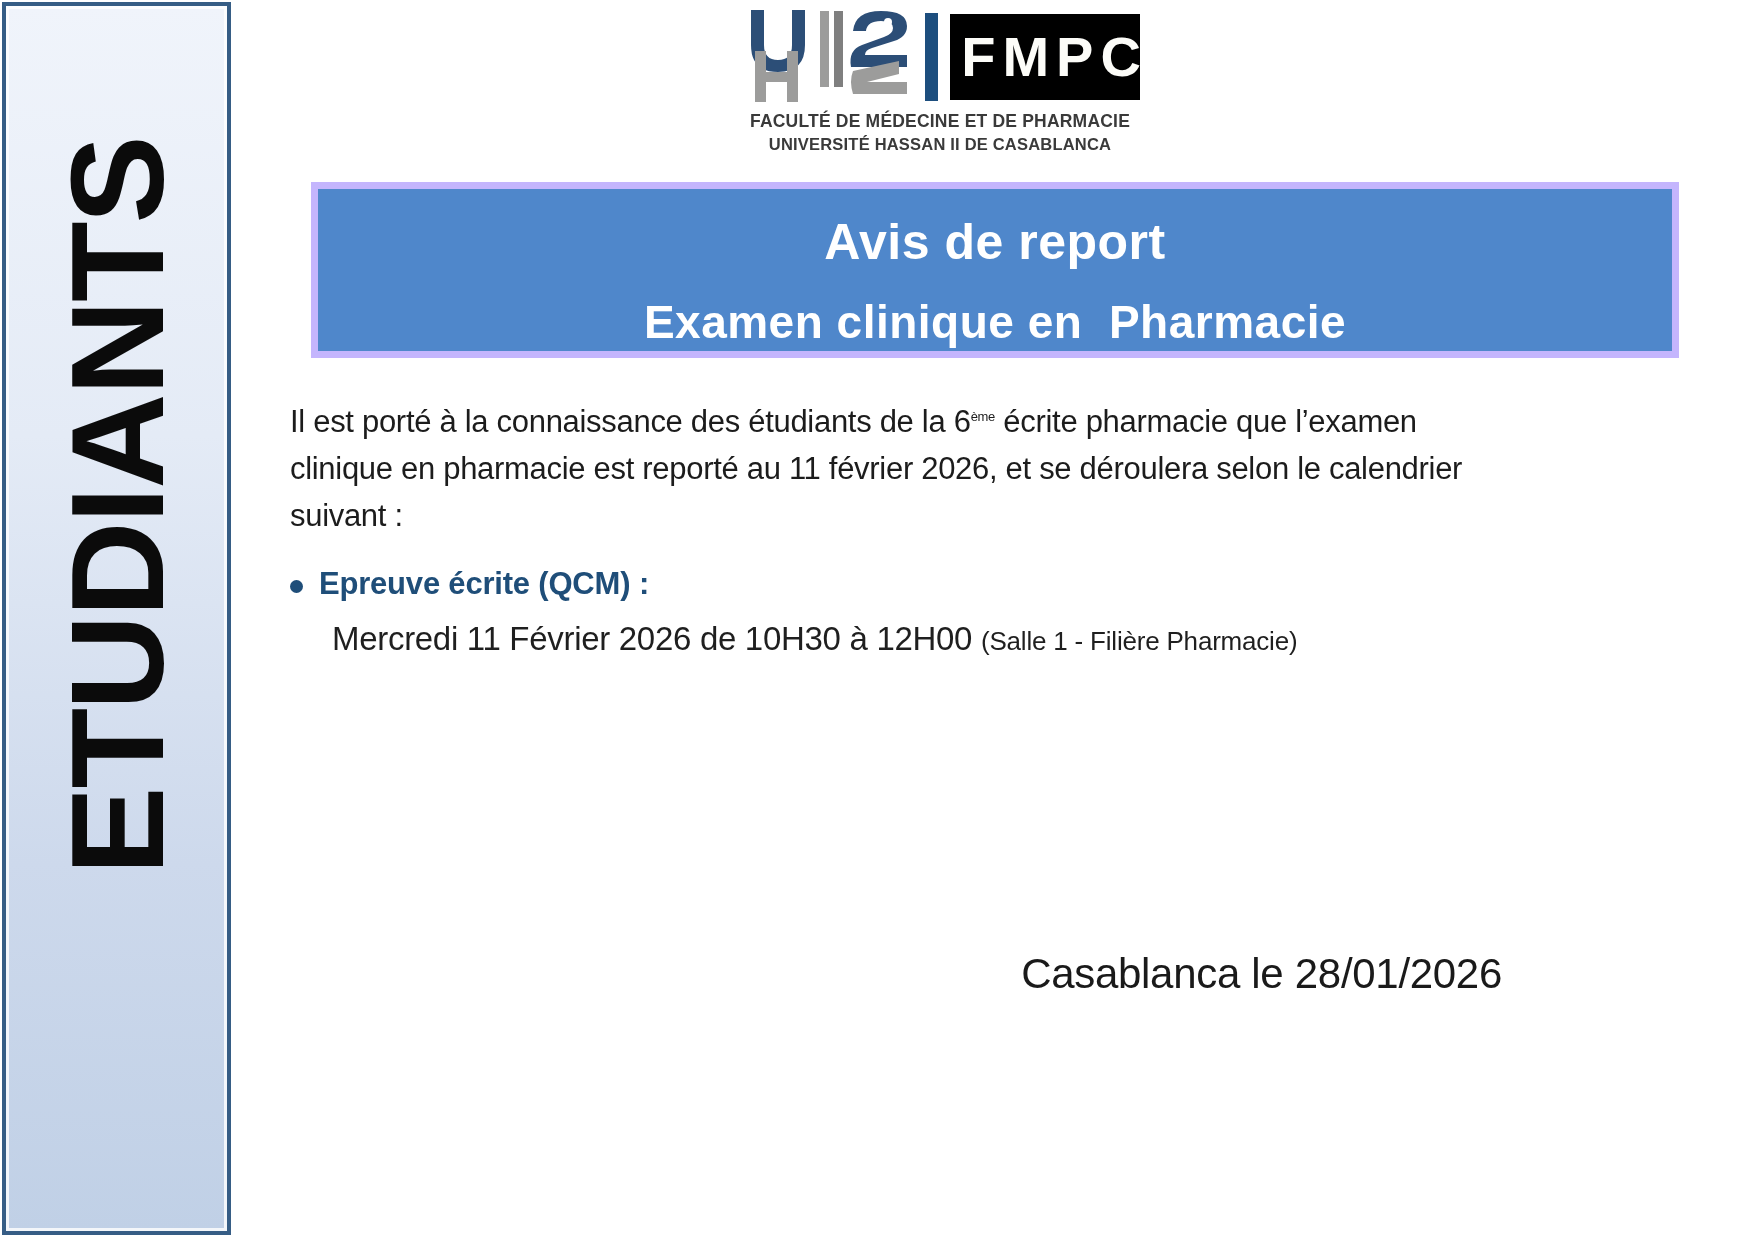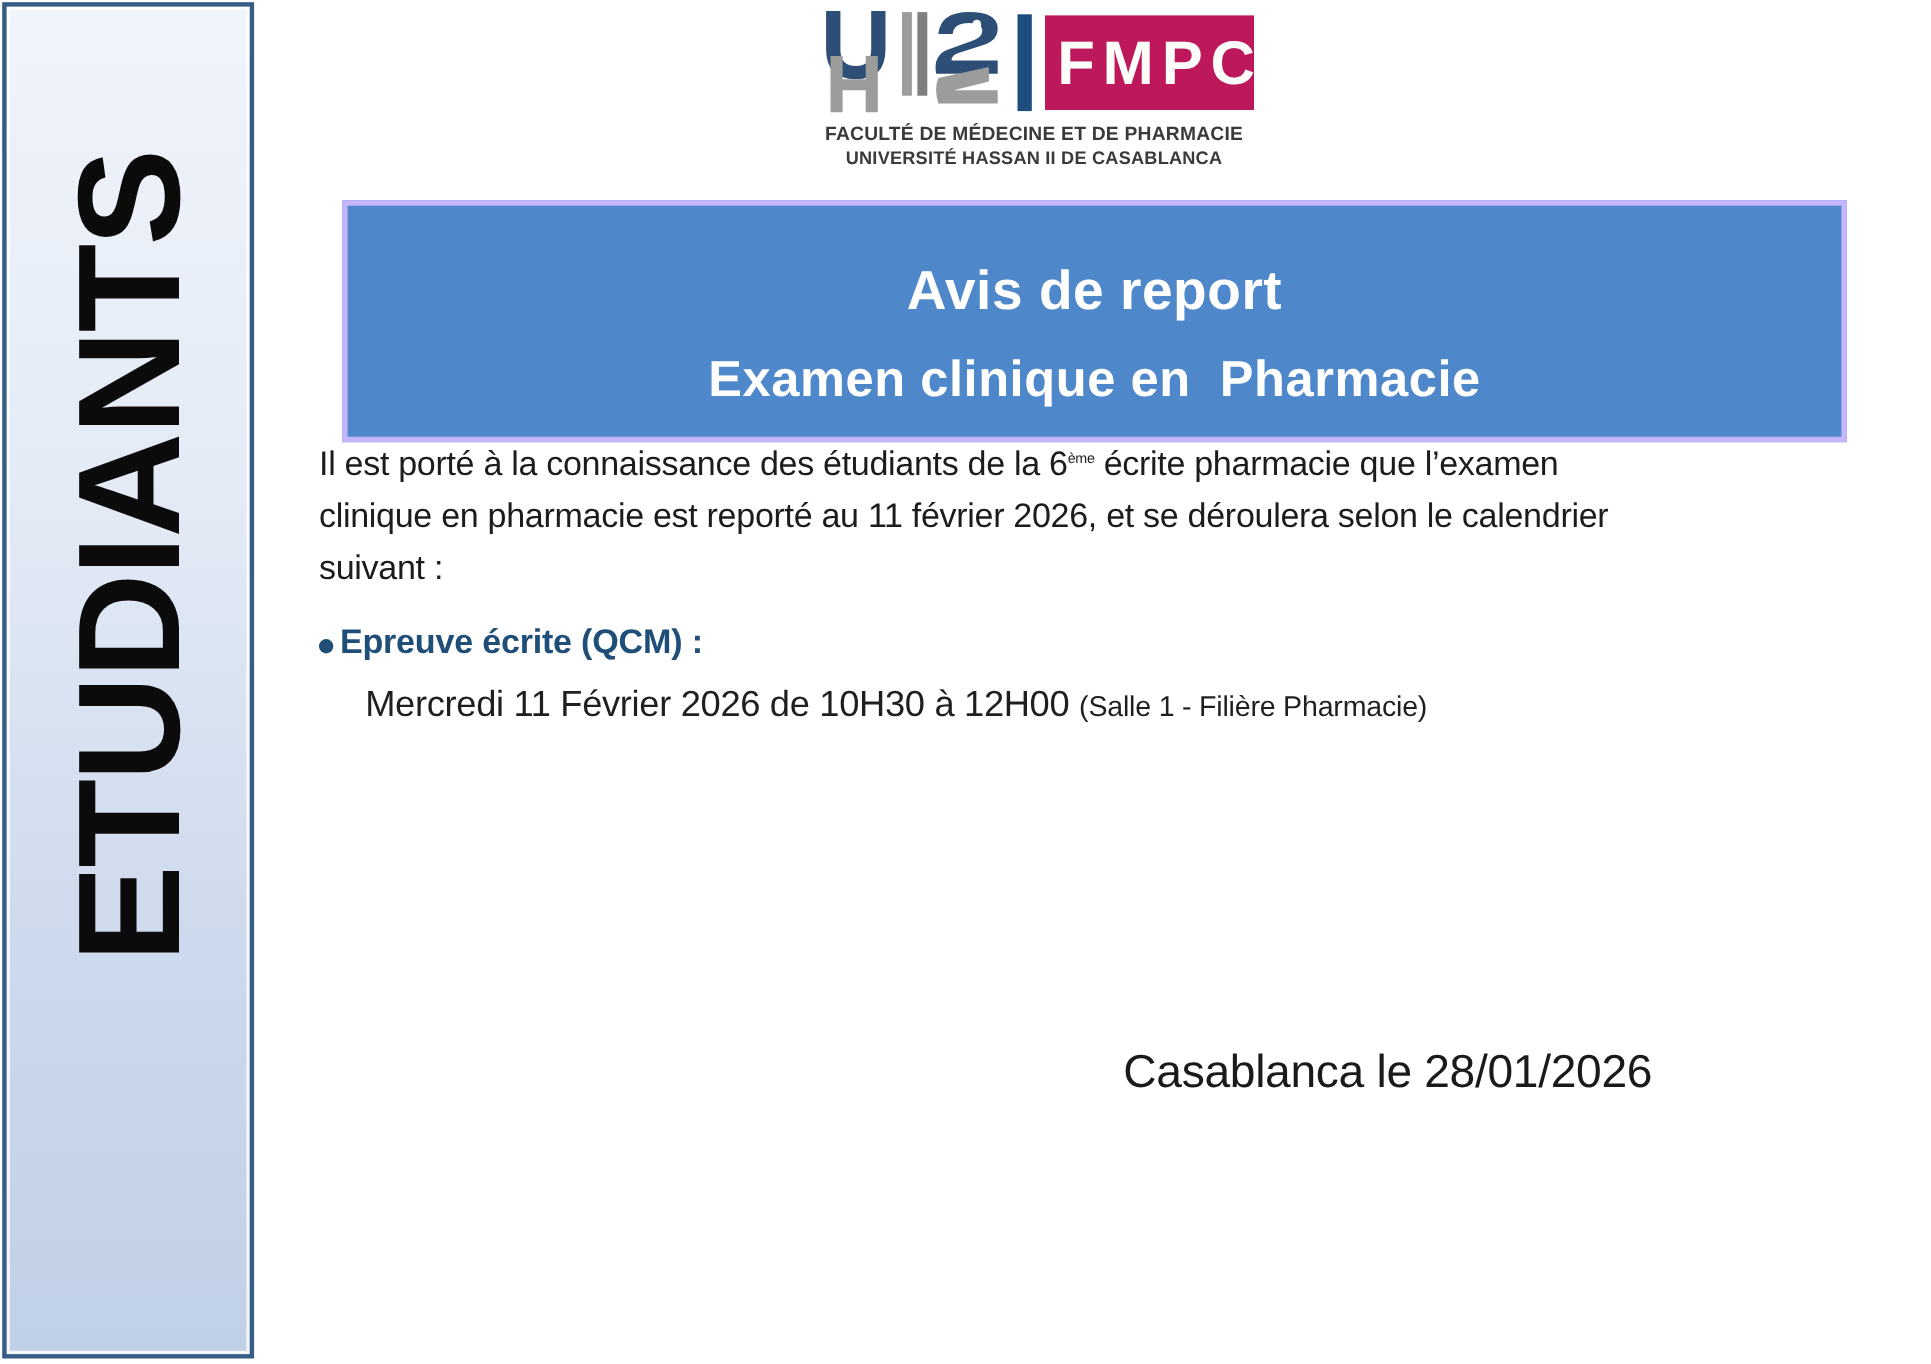--- a/index.html
+++ b/index.html
@@ -20,47 +20,47 @@
     white-space:nowrap;
     font-size:132px; font-weight:bold; letter-spacing:-2px; color:#0b0b0b;
   }
 
   
   .logo-block { position:absolute; left:660px; top:8px; width:560px; text-align:center; }
   .logo-row { display:flex; justify-content:center; align-items:center; gap:12px; height:97px; }
   .emblem { width:172px; height:95px; }
   .logo-sep { width:13px; height:88px; background:#1d4e7e; }
   .fmpc-box {
-    width:190px; height:86px; background:#be185d; color:#fcfcf8;
+    width:190px; height:86px; background:#000000; color:#fcfcf8;
     display:flex; align-items:center; justify-content:center;
     font-size:56px; font-weight:bold; letter-spacing:7px; padding-left:20px;
   }
   .faculty-line { margin-top:6px; font-size:17.5px; font-weight:bold; color:#3a3a3a; letter-spacing:0.2px; }
   .university-line { margin-top:3px; font-size:16.5px; font-weight:bold; color:#3a3a3a; letter-spacing:0.2px; }
 
   
   .banner {
-    position:absolute; left:311px; top:182px; width:1368px; height:220px;
-    background:#4f87cb; border:5px solid #c4b5fd;
+    position:absolute; left:311px; top:182px; width:1368px; height:176px;
+    background:#4f87cb; border:7px solid #c4b5fd;
     display:flex; flex-direction:column; align-items:center; justify-content:center;
     padding-top:22px;
   }
   .banner-title { color:#ffffff; font-weight:bold; font-size:50px; letter-spacing:0.5px; }
   .banner-subtitle { color:#ffffff; font-weight:bold; font-size:46px; margin-top:24px; letter-spacing:0.5px; white-space:pre; }
 
   
   .intro {
     position:absolute; left:290px; top:398px; width:1235px;
     font-size:31px; line-height:47px; color:#1c1c1c; letter-spacing:-0.3px;
   }
   .intro sup { font-size:13px; vertical-align:super; line-height:0; }
 
   .schedule { position:absolute; left:290px; top:560px; width:1235px; list-style:none; }
   .schedule-item { margin-bottom:10px; }
-  .item-label { display:flex; align-items:center; gap:6px; line-height:48px; }
+  .item-label { display:flex; align-items:center; gap:16px; line-height:48px; }
   .bullet-dot { width:13px; height:13px; border-radius:50%; background:#1f4e79; flex:0 0 auto; }
   .label-text { color:#1f4e79; font-weight:bold; font-size:31px; letter-spacing:-0.2px; }
   .label-colon { color:#1f4e79; font-weight:bold; font-size:31px; }
   .item-detail { margin-left:42px; line-height:50px; margin-top:1px; }
   .detail-main { font-size:33px; color:#1f1f1f; letter-spacing:-0.3px; }
   .detail-room { font-size:26px; color:#1f1f1f; letter-spacing:-0.2px; }
 
   .dateline {
     position:absolute; right:253px; top:950px;
     font-size:42px; color:#1a1a1a; letter-spacing:-0.3px;

